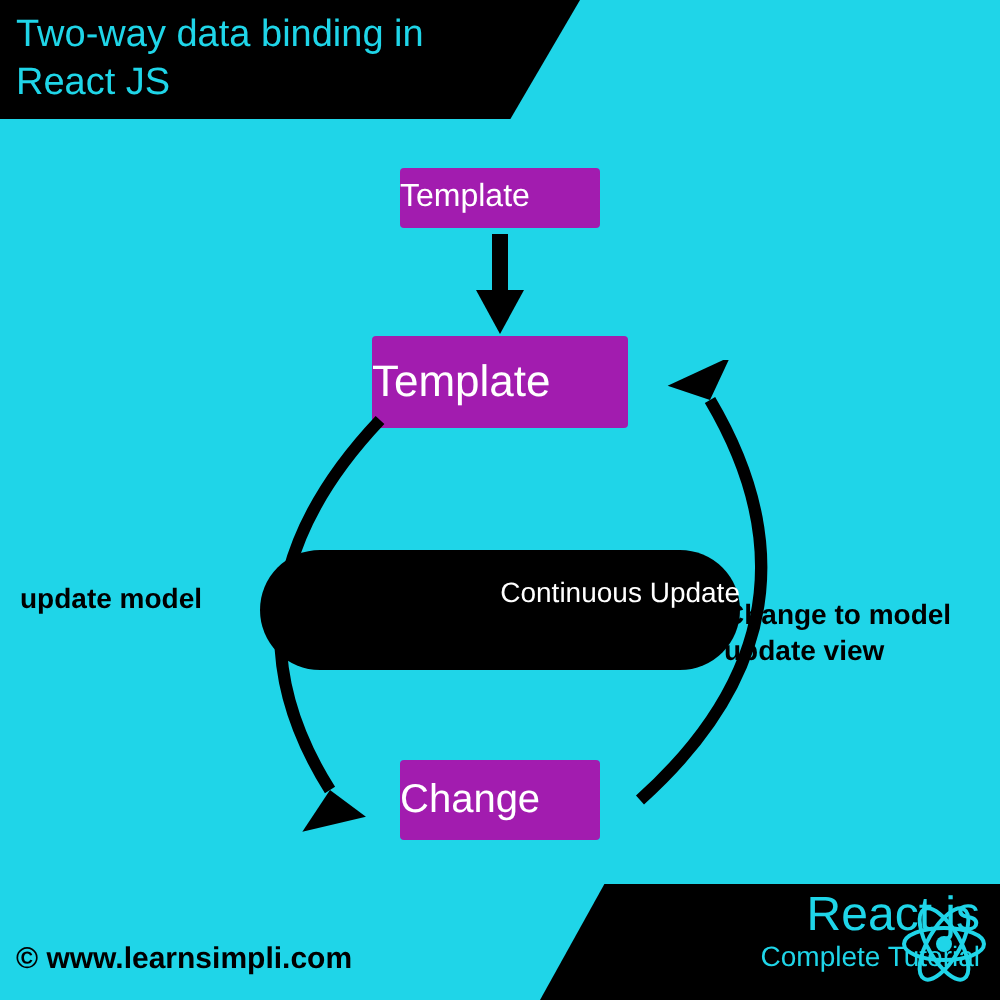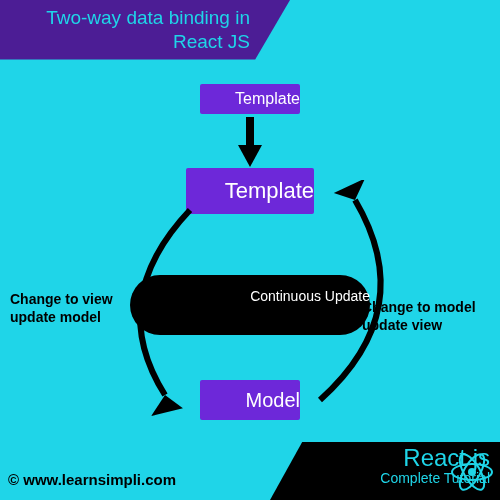--- a/index.html
+++ b/index.html
@@ -8,34 +8,33 @@
     height: 500px;
     background: #1fd5e8;
     position: relative;
     font-family: Arial, sans-serif;
     overflow: hidden;
   }
   .title-banner {
     position: absolute;
     top: 0;
     left: 0;
-    background: #4c1d95;
+    background: #000000;
     color: #1fd5e8;
     padding: 6px 40px 6px 8px;
     font-size: 19px;
     line-height: 1.25;
     clip-path: polygon(0 0, 100% 0, 88% 100%, 0 100%);
     width: 290px;
-    text-align: right;
   }
   .box {
     position: absolute;
-    background: #6d28d9;
+    background: #a21caf;
     color: #fff;
-    text-align: right;
+    text-align: left;
     border-radius: 2px;
   }
   .box-template-top {
     top: 84px;
     left: 200px;
     width: 100px;
     height: 30px;
     font-size: 16px;
     line-height: 30px;
   }
@@ -144,25 +143,24 @@
 
 <div class="box box-template-main">
   <span>Template</span>
 </div>
 
 <div class="center-pill">
   <div>Continuous Update</div>
 </div>
 
 <div class="box box-model">
-  <span>Model</span>
+  <span>Change</span>
 </div>
 
 <div class="side-label label-left">
-  <div>Change to view</div>
   <div>update model</div>
 </div>
 
 <div class="side-label label-right">
   <div>Change to model</div>
   <div>update view</div>
 </div>
 
 <svg class="curve" style="top:200px;left:95px" width="120" height="220" viewBox="0 0 120 220">
   <path d="M 95 10 Q 10 100 70 195" stroke="#000" stroke-width="6" fill="none"></path>

